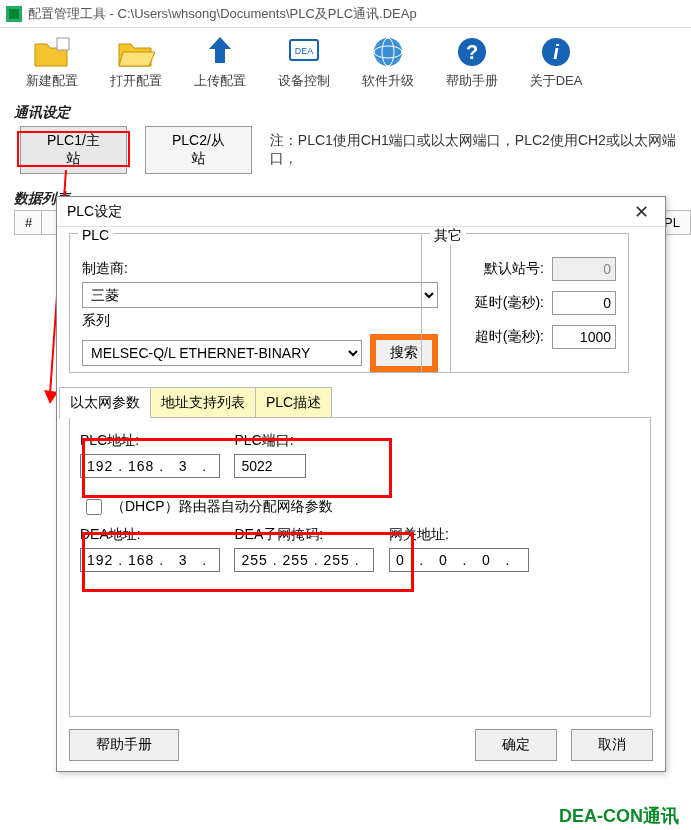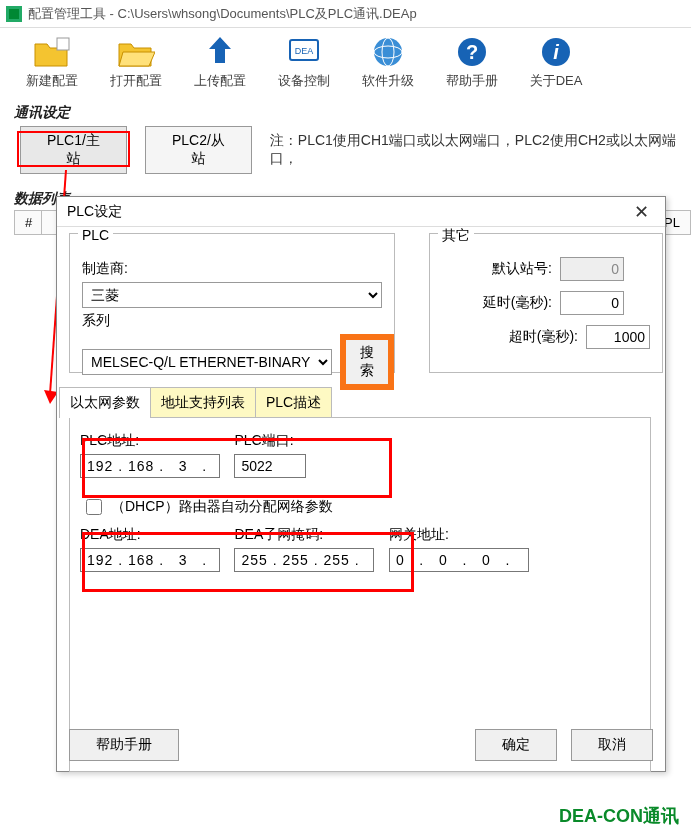--- a/index.html
+++ b/index.html
@@ -27,35 +27,35 @@
 
 .arrow-svg { position:absolute; left:44px; top:168px; width:30px; height:240px; pointer-events:none; }
 
 .dialog { position:absolute; left:56px; top:196px; width:610px; height:576px; background:#fff; border:1px solid #888; box-shadow:2px 2px 6px rgba(0,0,0,0.2); }
 .dlg-title { height:30px; display:flex; align-items:center; justify-content:space-between; padding:0 10px; background:#fff; border-bottom:1px solid #ddd; font-size:14px; }
 .dlg-close { cursor:pointer; font-size:18px; color:#333; padding:0 6px; }
 
 .dlg-body { padding:14px 18px 10px; position:relative; height:calc(100% - 30px); }
 .groupbox { border:1px solid #bbb; padding:8px 12px 12px; position:absolute; }
 .groupbox .legend { position:relative; top:-16px; left:-4px; background:#fff; padding:0 4px; font-size:14px; display:inline-block; }
-.gb-plc { left:12px; top:6px; width:326px; height:140px; }
-.gb-other { left:372px; top:6px; width:234px; height:140px; }
+.gb-plc { left:12px; top:6px; width:382px; height:140px; }
+.gb-other { left:364px; top:6px; width:208px; height:140px; }
 
 .form-row { display:flex; align-items:center; margin-bottom:4px; font-size:14px; }
 .form-lbl { width:62px; }
 .form-lbl-r { width:110px; text-align:right; margin-right:8px; }
 .sel { flex:1; padding:3px 4px; font-size:14px; border:1px solid #999; background:#fff; }
 .num-input { width:64px; padding:3px 4px; font-size:14px; border:1px solid #999; text-align:right; }
 .num-input.ro { background:#eee; color:#888; }
 .search-btn { padding:4px 14px; margin-left:8px; font-size:14px; border:6px solid #f97316; background:#f0f0f0; cursor:pointer; }
 
 .inner-tabs { position:absolute; left:2px; top:160px; display:flex; }
 .inner-tab { padding:6px 10px; font-size:14px; border:1px solid #bbb; border-bottom:none; background:#fef9c3; cursor:pointer; margin-right:-1px; }
 .inner-tab.active { background:#fff; position:relative; z-index:2; }
-.inner-panel { position:absolute; left:12px; top:190px; width:582px; height:355px; border:1px solid #bbb; padding:14px 10px; }
+.inner-panel { position:absolute; left:12px; top:190px; width:582px; height:300px; border:1px solid #bbb; padding:14px 10px; }
 
 .field-block { display:inline-block; vertical-align:top; margin-right:10px; }
 .field-block .fl { font-size:14px; margin-bottom:4px; }
 .ip-input { width:140px; padding:3px 6px; font-size:14px; border:1px solid #777; text-align:center; letter-spacing:1px; }
 .port-input { width:72px; padding:3px 6px; font-size:14px; border:1px solid #777; }
 
 .chk-row { margin:18px 0 8px 2px; font-size:14px; display:flex; align-items:center; gap:6px; }
 .chk-row input { width:16px; height:16px; }
 
 .red-box2 { position:absolute; left:2px; top:6px; width:310px; height:60px; border:3px solid red; pointer-events:none; }

